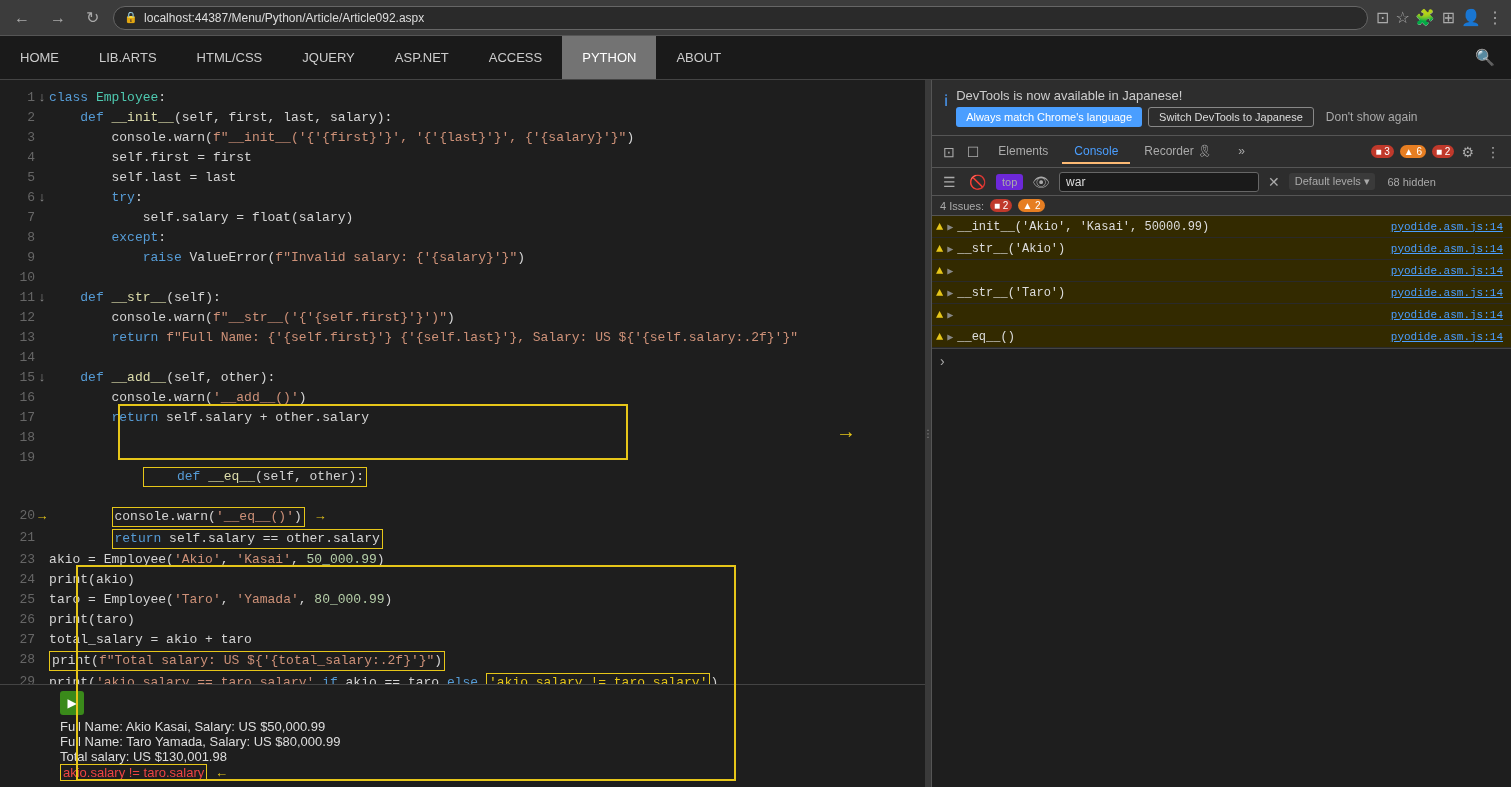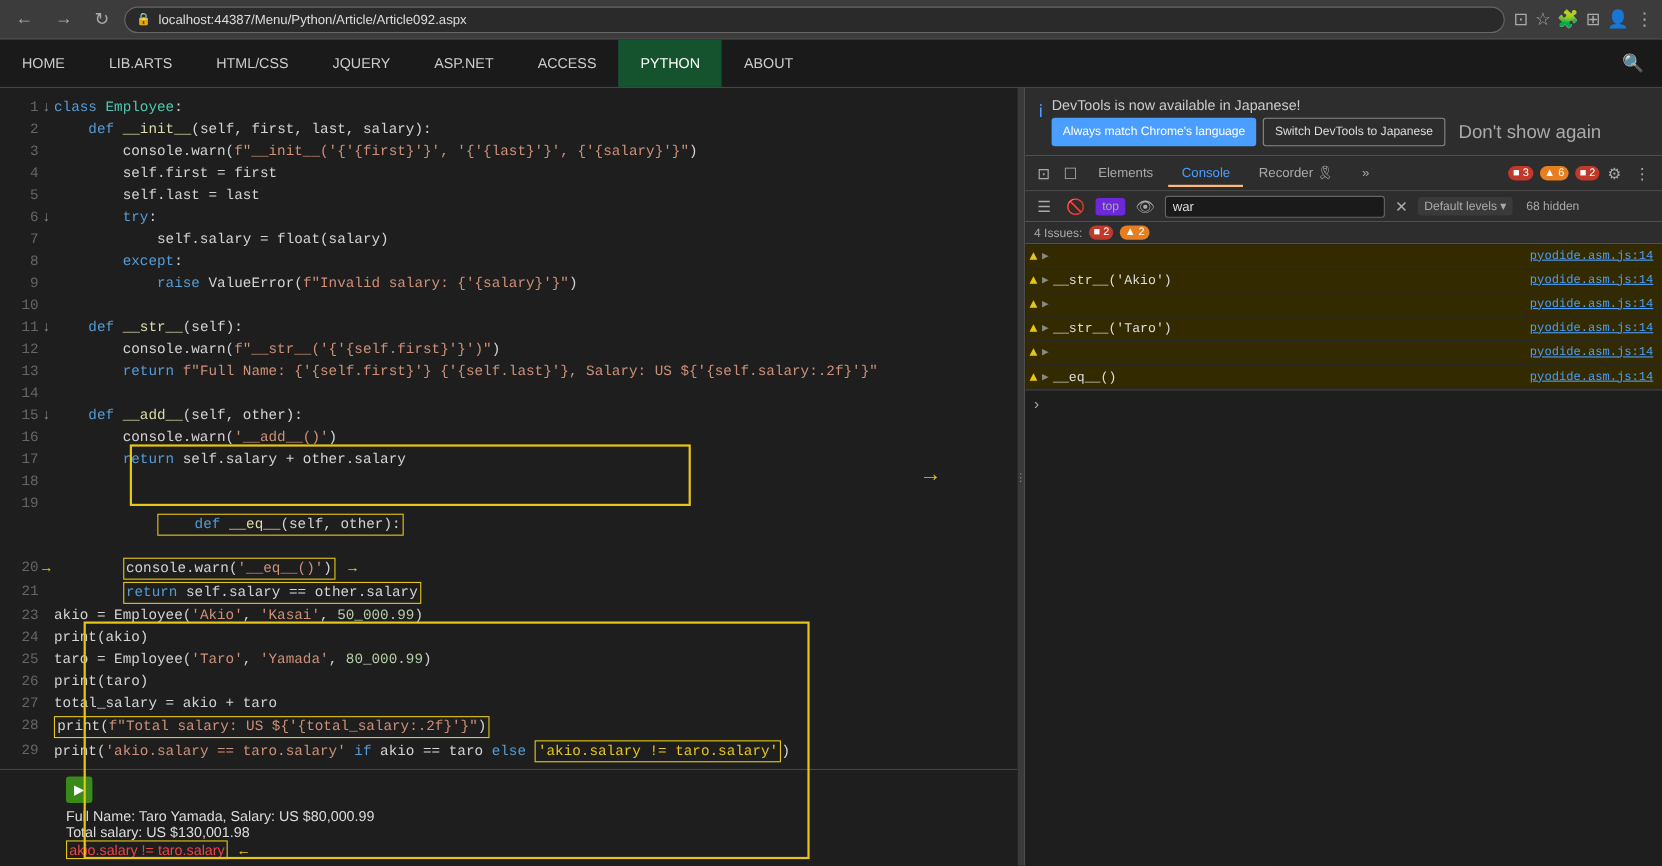--- a/index.html
+++ b/index.html
@@ -44,21 +44,21 @@
     .nav-item {
       padding: 0 20px;
       display: flex;
       align-items: center;
       color: #ccc;
       font-size: 13px;
       cursor: pointer;
       text-decoration: none;
       text-align: right;
     }
-    .nav-item.active { background: #14532d; color: #fff; }
+    .nav-item.active { background: #737373; color: #fff; }
     .search-icon-nav { margin-left: auto; padding: 0 16px; display: flex; align-items: center; color: #ccc; cursor: pointer; font-size: 16px; }
 
     
     .main-container {
       display: flex;
       height: calc(787px - 36px - 44px);
     }
 
     
     .code-area {
@@ -112,21 +112,21 @@
       padding: 8px 12px;
       display: flex;
       align-items: flex-start;
       gap: 8px;
     }
     .notif-icon { color: #4a9eff; font-size: 16px; flex-shrink: 0; margin-top: 1px; }
     .notif-buttons { display: flex; gap: 6px; flex-wrap: wrap; margin-top: 4px; }
     .notif-btn { padding: 3px 10px; border-radius: 3px; font-size: 11px; cursor: pointer; border: none; }
     .notif-btn-blue { background: #4a9eff; color: #fff; }
     .notif-btn-outline { background: transparent; border: 1px solid #888; color: #ddd; }
-    .notif-btn-plain { background: none; border: none; color: #aaa; font-size: 17px; cursor: pointer; padding: 3px 6px; }
+    .notif-btn-plain { background: none; border: none; color: #aaa; font-size: 12px; cursor: pointer; padding: 3px 6px; }
 
     
     .devtools-toolbar {
       background: #2d2d2d;
       border-bottom: 1px solid #555;
       display: flex;
       align-items: center;
       height: 32px;
       padding: 0 6px;
       gap: 2px;
@@ -401,20 +401,21 @@
             <td class="line-arrow"></td>
           <td class="code-content">print(<span class="str">'akio.salary == taro.salary'</span> <span class="kw">if</span> akio == taro <span class="kw">else</span> <span style="border:1.5px solid #e6c619; display:inline-block; padding:0 2px; color:#e6c619">'akio.salary != taro.salary'</span>)</td>
         </tr>
       </tbody>
     </table>
 
     <div style="position:absolute; bottom:0; left:0; right:0; background:#1e1e1e; border-top:1px solid #444; padding:6px 8px 6px 60px;">
       <div style="margin-bottom:4px;">
         <span style="display:inline-flex;align-items:center;justify-content:center;width:24px;height:24px;background:#3a8a1a;border-radius:3px;color:#fff;font-size:12px;cursor:pointer;">▶</span>
       </div>
+      <div class="output-line">Full Name: Akio Kasai, Salary: US $50,000.99</div>
       <div class="output-line">Full Name: Taro Yamada, Salary: US $80,000.99</div>
       <div class="output-line">Total salary: US $130,001.98</div>
       <div style="display:inline-block; border:1.5px solid #e6c619; padding:0 2px; color:#ef4444;">akio.salary != taro.salary</div>
       <span style="color:#e6c619; margin-left:4px;">←</span>
     </div>
 
     <div style="position:absolute; top:324px; left:118px; width:510px; height:56px; border:2px solid #e6c619; pointer-events:none;"></div>
 
     <div style="position:absolute; top:485px; left:76px; width:660px; height:216px; border:2px solid #e6c619; pointer-events:none;"></div>
 
@@ -467,20 +468,21 @@
     <div class="issues-bar">
       <span>4 Issues:</span>
       <span class="dt-badge">■ <span>2</span></span>
       <span class="dt-badge-warn">▲ <span>2</span></span>
     </div>
 
     <div class="console-output">
       <div class="console-row">
         <span class="warn-triangle">▲</span>
         <span class="expand-arrow">▶</span>
+        <span class="console-text">__init__('Akio', 'Kasai', 50000.99)</span>
         <span class="console-source">pyodide.asm.js:14</span>
       </div>
       <div class="console-row">
         <span class="warn-triangle">▲</span>
         <span class="expand-arrow">▶</span>
         <span class="console-text">__str__('Akio')</span>
         <span class="console-source">pyodide.asm.js:14</span>
       </div>
       <div class="console-row">
         <span class="warn-triangle">▲</span>

